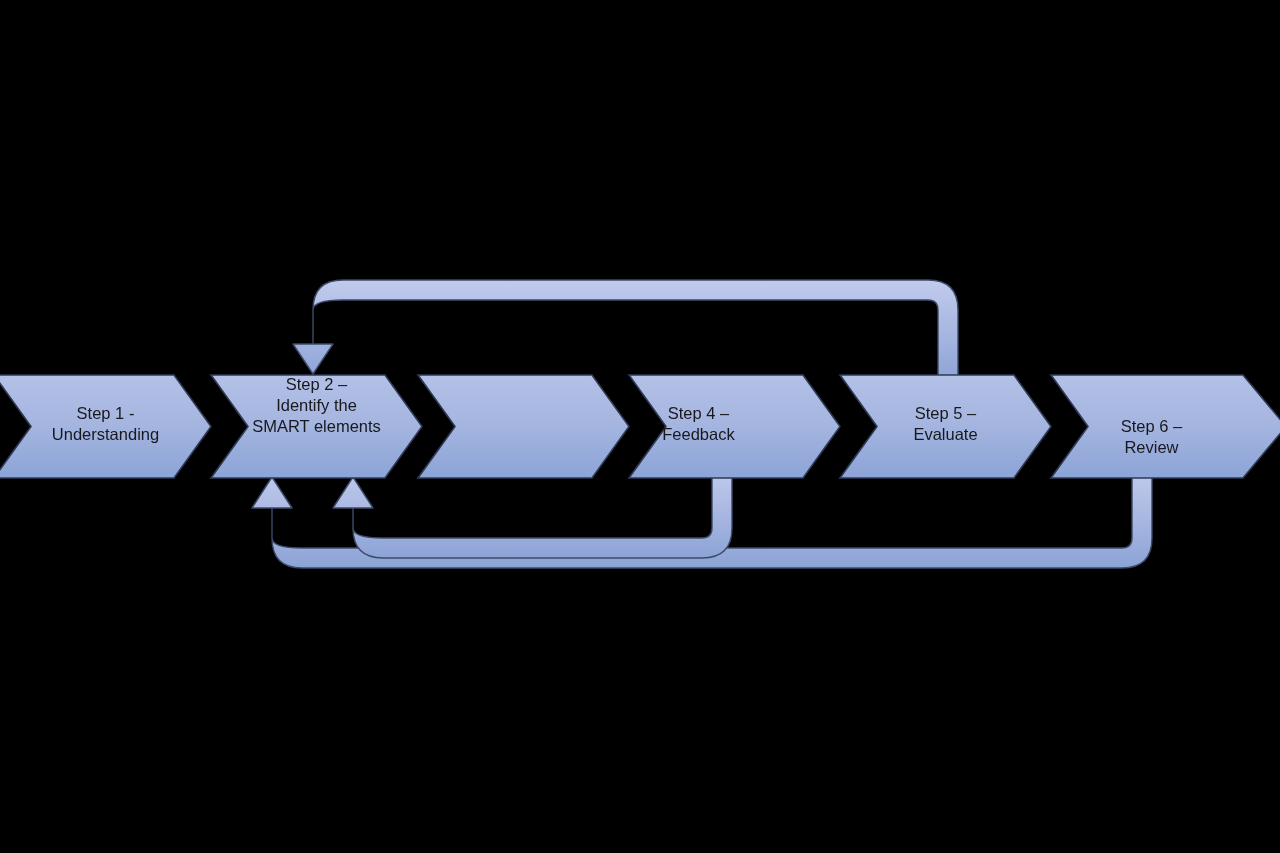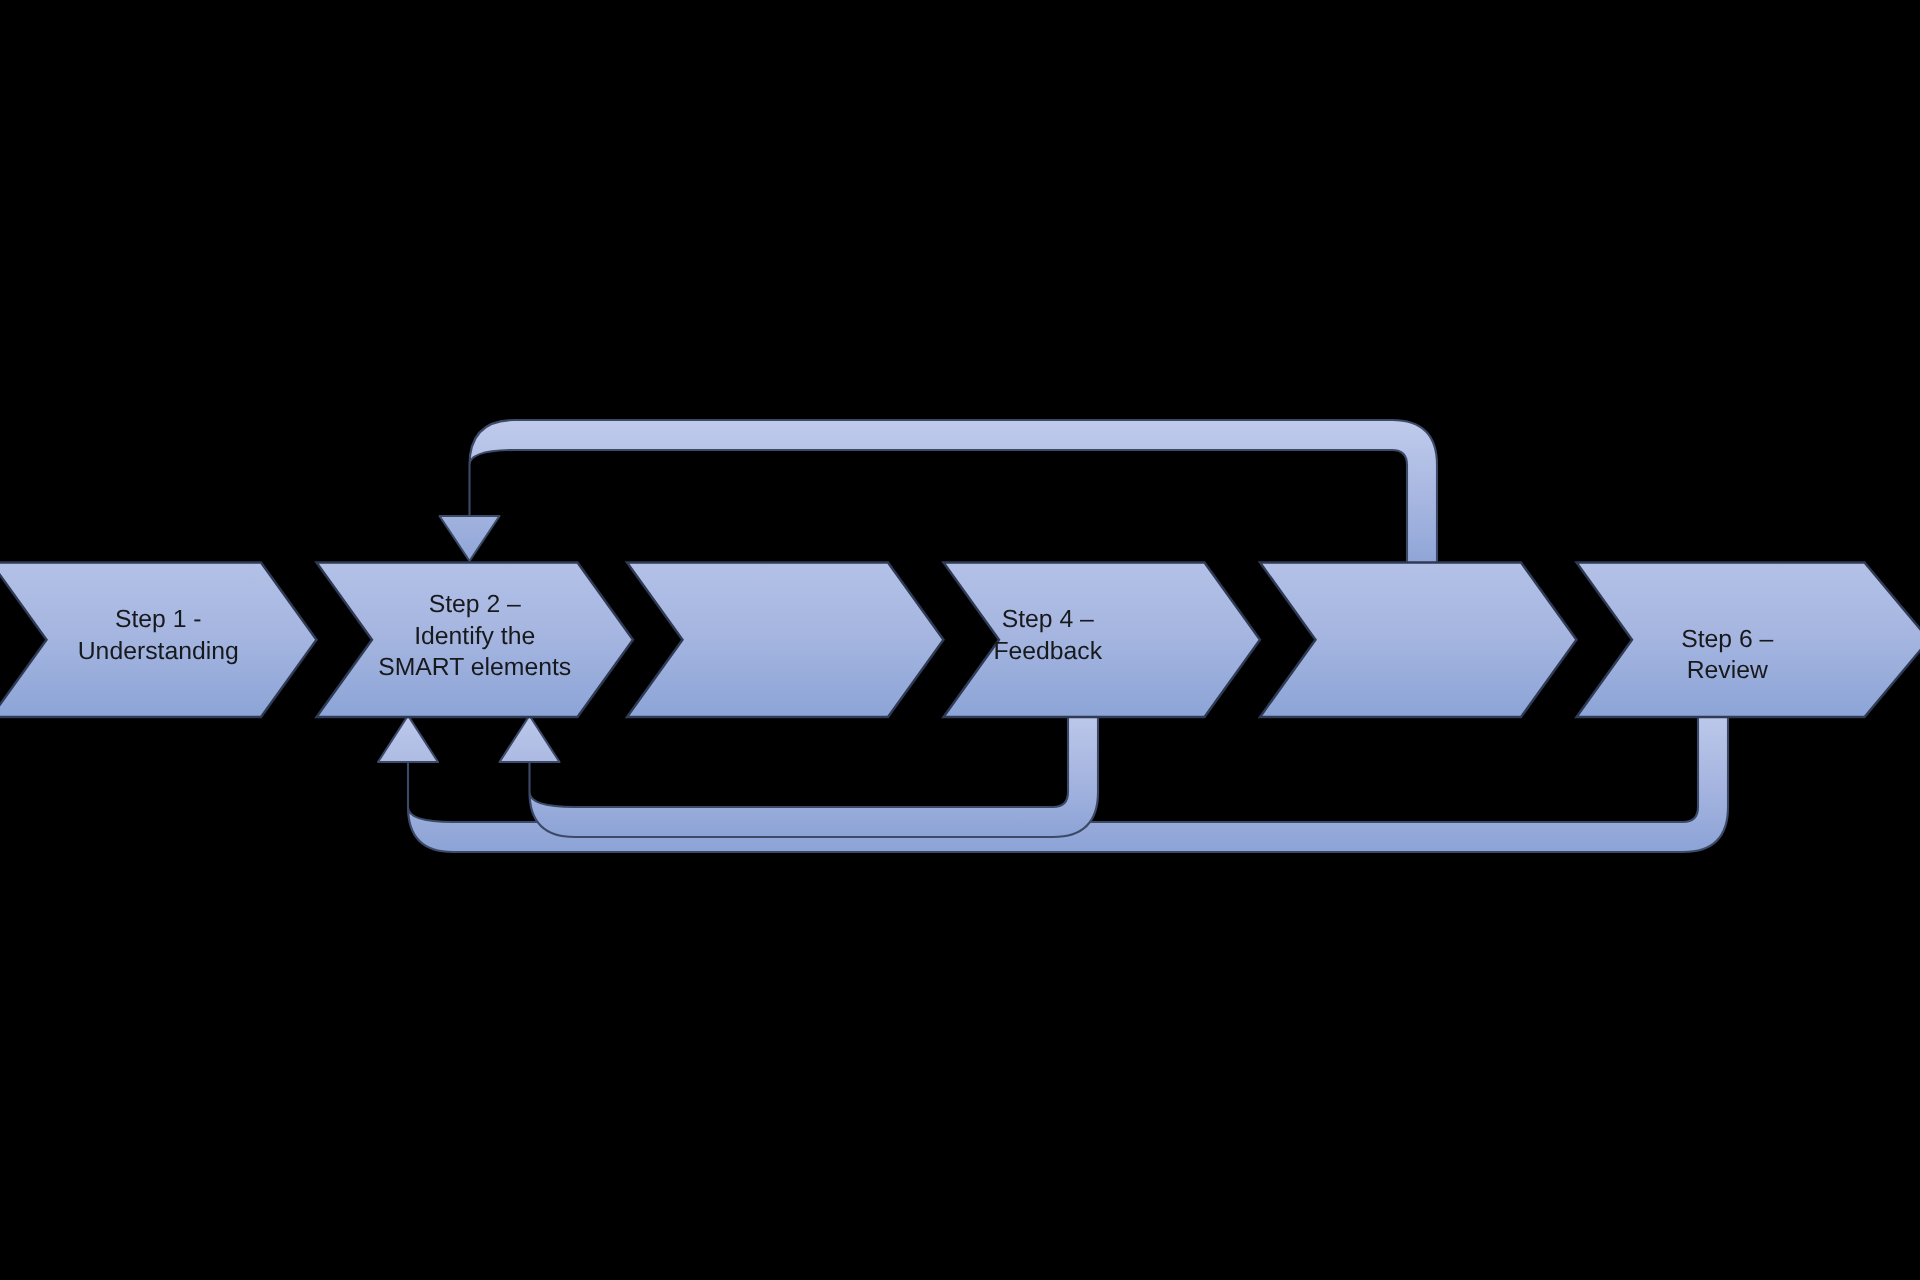--- a/index.html
+++ b/index.html
@@ -134,25 +134,27 @@
 
       <path d="M 840 375 L 1014 375 L 1051 426.5 L 1014 478 L 840 478 L 877 426.5 Z" fill="url(#chevGrad)" stroke="#2f3a55" stroke-width="1.6" stroke-linejoin="miter"></path>
 
       <path d="M 1051 375 L 1243 375 L 1286 426.5 L 1243 478 L 1051 478 L 1088 426.5 Z" fill="url(#chevGrad)" stroke="#2f3a55" stroke-width="1.6" stroke-linejoin="miter"></path>
     </g>
   </svg>
 
   <div class="step-label" style="left:22px; top:403px; width:167px;">Step 1 -
 Understanding</div>
 
-  <div class="step-label" style="left:233px; top:393px; width:167px;">Step 2 –
+  <div class="step-label" style="left:233px; top:374px; width:167px;">Step 2 –
 Identify the
 SMART elements</div>
 
 
   <div class="step-label" style="left:615px; top:403px; width:167px;">Step 4 –
 Feedback</div>
 
+  <div class="step-label" style="left:862px; top:403px; width:167px;">Step 5 –
+Evaluate</div>
 
   <div class="step-label" style="left:1068px; top:416px; width:167px;">Step 6 –
 Review</div>
 
 </div>
 
 </body></html>

